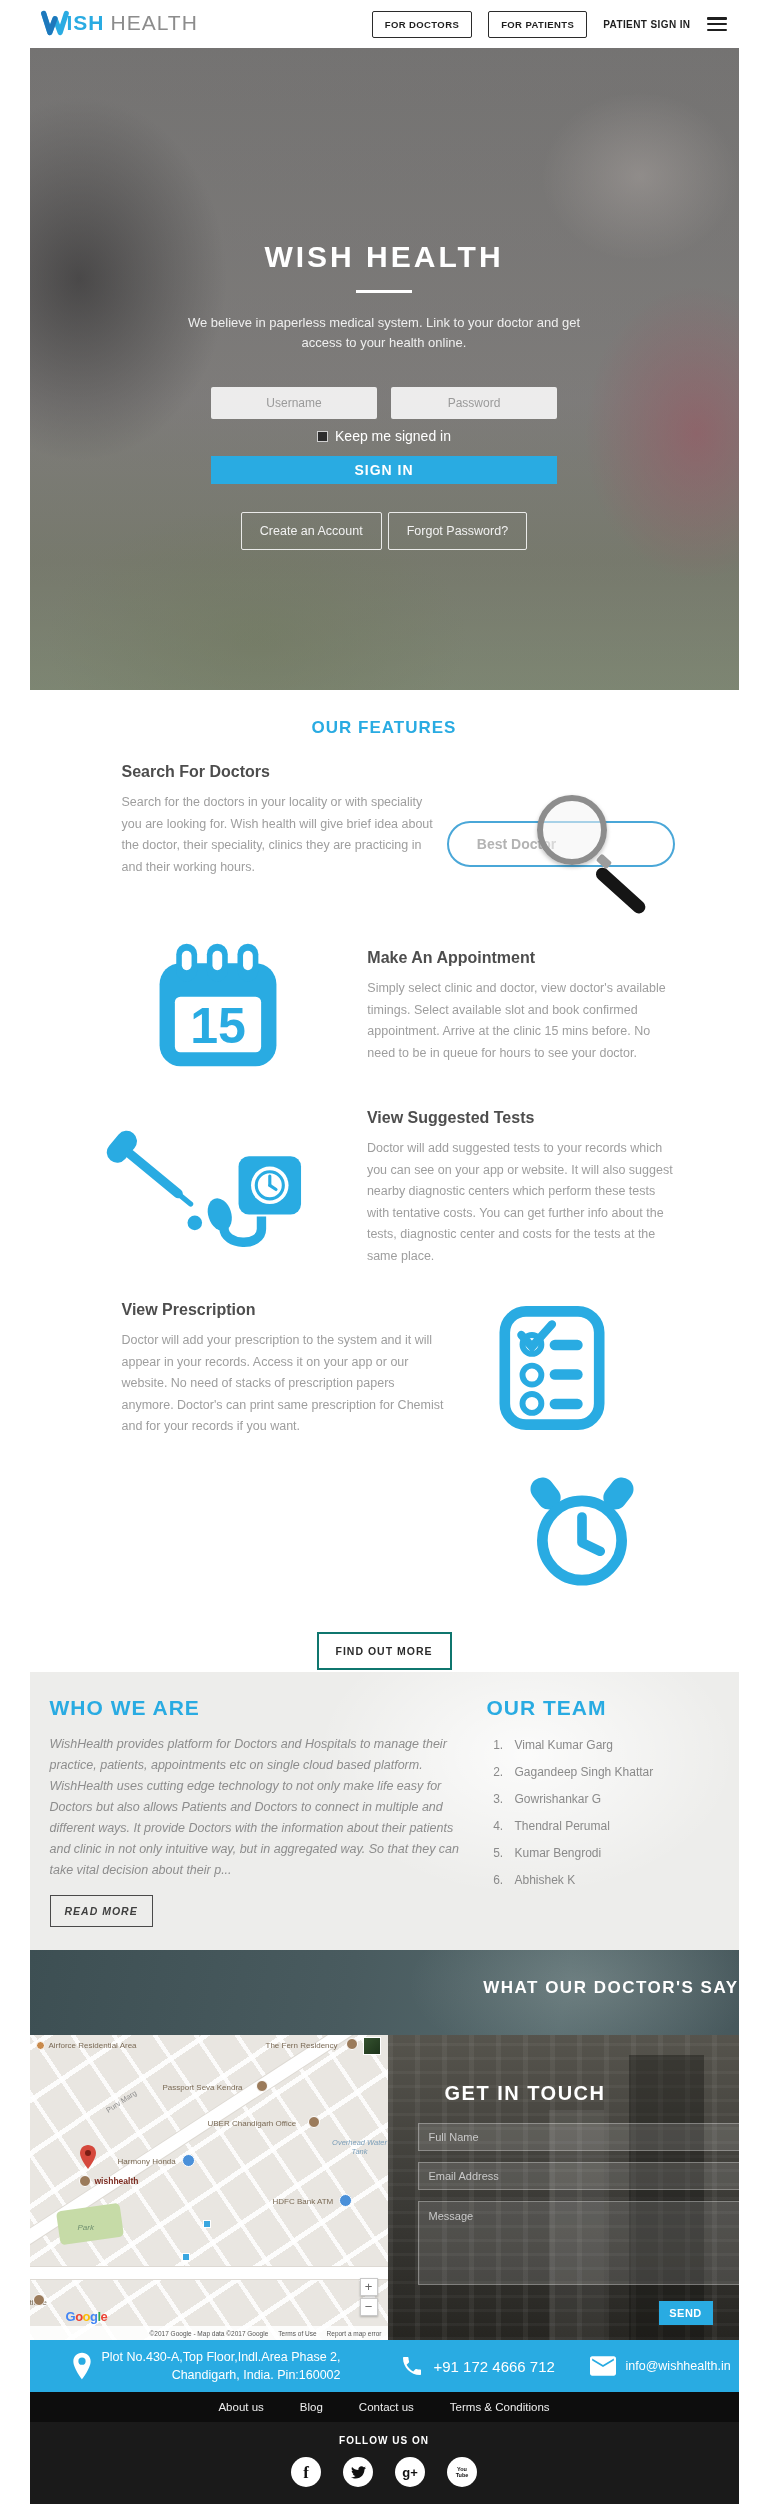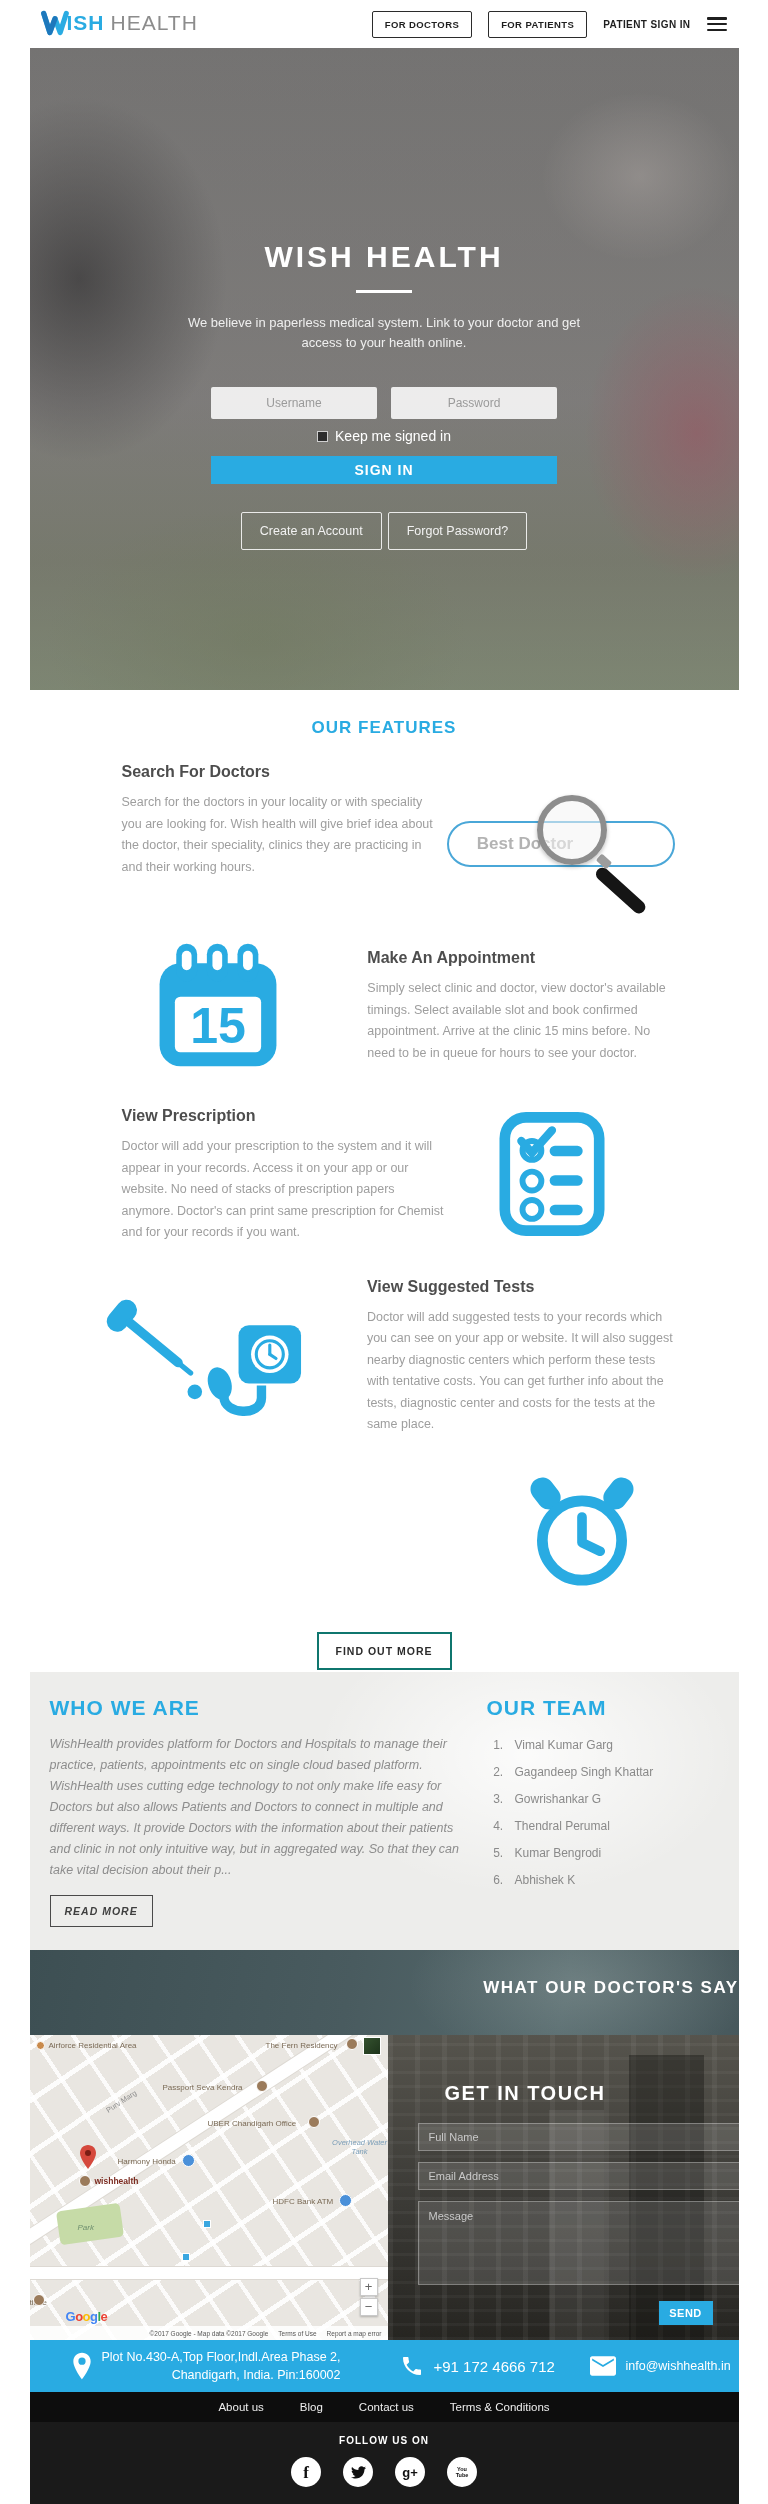--- a/index.html
+++ b/index.html
@@ -49,21 +49,21 @@
   .feat-head { text-align:center; margin-top:28px; font-size:17px; font-weight:bold; color:#29abe2; letter-spacing:1px; }
   .frow { display:flex; align-items:flex-start; }
   .ftitle { font-size:16px; font-weight:bold; color:#4d4d4d; margin-bottom:11px; }
   .ftext { font-size:12.5px; color:#9e9e9e; line-height:21.5px; }
 
   .frow1 { padding:25px 40px 10px 92px; }
   .frow1 .col-t { width:330px; }
   .search-illus { position:relative; width:270px; height:120px; margin-left:auto; margin-top:30px; }
   .search-pill { position:absolute; left:8px; top:28px; width:228px; height:46px; border:2px solid #4aa7d8;
       border-radius:24px; background:#fff; }
-  .search-pill span { display:block; line-height:42px; padding-left:28px; font-size:17px; font-weight:bold; color:#b3b3b3; }
+  .search-pill span { display:block; line-height:42px; padding-left:28px; font-size:14px; font-weight:bold; color:#b3b3b3; }
   .mag-circle { position:absolute; left:98px; top:2px; width:70px; height:70px; border-radius:50%;
       border:6px solid #8d8d8d; background:rgba(244,244,244,.55); box-shadow:0 2px 4px rgba(0,0,0,.25); }
   .mag-ferrule { position:absolute; left:158px; top:64px; width:14px; height:9px; background:#9d9d9d;
       transform:rotate(42deg); border-radius:2px; }
   .mag-handle { position:absolute; left:163px; top:72px; width:62px; height:13px; background:#151515;
       transform:rotate(42deg); transform-origin:0 0; border-radius:7px; }
 
   .frow2 { padding:18px 60px 18px 118px; }
   .frow2 .icon-col { width:150px; }
   .frow2 .col-t { width:320px; margin-left:74px; margin-top:8px; }
@@ -252,39 +252,20 @@
           <rect x="19" y="40" width="62" height="40" rx="4" fill="#fff"></rect>
           <text x="50" y="73" text-anchor="middle" font-size="36" font-weight="bold" fill="#29abe2" font-family="Liberation Sans, sans-serif">15</text>
         </svg>
       </div>
       <div class="col-t">
         <div class="ftitle">Make An Appointment</div>
         <div class="ftext">Simply select clinic and doctor, view doctor's available timings. Select available slot and book confirmed appointment. Arrive at the clinic 15 mins before. No need to be in queue for hours to see your doctor.</div>
       </div>
     </div>
 
-    <div class="frow frow3">
-      <div class="col-t">
-        <div class="ftitle">View Prescription</div>
-        <div class="ftext">Doctor will add your prescription to the system and it will appear in your records. Access it on your app or our website. No need of stacks of prescription papers anymore. Doctor's can print same prescription for Chemist and for your records if you want.</div>
-      </div>
-      <div class="icon-col">
-        <svg width="118" height="130" viewBox="0 0 100 108">
-          <rect x="10" y="6" width="80" height="96" rx="18" fill="none" stroke="#29abe2" stroke-width="9"></rect>
-          <circle cx="33" cy="34" r="8" fill="none" stroke="#29abe2" stroke-width="5"></circle>
-          <path d="M24 26 l9 10 l17 -19" fill="none" stroke="#29abe2" stroke-width="7" stroke-linecap="round"></path>
-          <circle cx="33" cy="60" r="8" fill="none" stroke="#29abe2" stroke-width="5"></circle>
-          <circle cx="33" cy="84" r="8" fill="none" stroke="#29abe2" stroke-width="5"></circle>
-          <rect x="48" y="30" width="28" height="9" rx="4.5" fill="#29abe2"></rect>
-          <rect x="48" y="55" width="28" height="9" rx="4.5" fill="#29abe2"></rect>
-          <rect x="48" y="80" width="28" height="9" rx="4.5" fill="#29abe2"></rect>
-        </svg>
-      </div>
-    </div>
-
     <div class="frow frow4">
       <div class="icon-col">
         <svg width="225" height="125" viewBox="0 0 210 120">
           <rect x="8" y="2" width="20" height="34" rx="10" fill="#29abe2" transform="rotate(40 18 19)"></rect>
           <line x1="26" y1="26" x2="72" y2="64" stroke="#29abe2" stroke-width="9" stroke-linecap="round"></line>
           <line x1="72" y1="64" x2="84" y2="74" stroke="#29abe2" stroke-width="5" stroke-linecap="round"></line>
           <circle cx="88" cy="92" r="7" fill="#29abe2"></circle>
           <ellipse cx="112" cy="84" rx="11" ry="16" fill="#29abe2" transform="rotate(-18 112 84)"></ellipse>
           <path d="M116 97 C116 114 152 116 152 98 L152 86" fill="none" stroke="#29abe2" stroke-width="9"></path>
           <rect x="130" y="28" width="60" height="56" rx="10" fill="#29abe2"></rect>
@@ -293,20 +274,39 @@
           <line x1="160" y1="56" x2="160" y2="47" stroke="#29abe2" stroke-width="3" stroke-linecap="round"></line>
           <line x1="160" y1="56" x2="166" y2="60" stroke="#29abe2" stroke-width="3" stroke-linecap="round"></line>
         </svg>
       </div>
       <div class="col-t">
         <div class="ftitle">View Suggested Tests</div>
         <div class="ftext">Doctor will add suggested tests to your records which you can see on your app or website. It will also suggest nearby diagnostic centers which perform these tests with tentative costs. You can get further info about the tests, diagnostic center and costs for the tests at the same place.</div>
       </div>
     </div>
 
+    <div class="frow frow3">
+      <div class="col-t">
+        <div class="ftitle">View Prescription</div>
+        <div class="ftext">Doctor will add your prescription to the system and it will appear in your records. Access it on your app or our website. No need of stacks of prescription papers anymore. Doctor's can print same prescription for Chemist and for your records if you want.</div>
+      </div>
+      <div class="icon-col">
+        <svg width="118" height="130" viewBox="0 0 100 108">
+          <rect x="10" y="6" width="80" height="96" rx="18" fill="none" stroke="#29abe2" stroke-width="9"></rect>
+          <circle cx="33" cy="34" r="8" fill="none" stroke="#29abe2" stroke-width="5"></circle>
+          <path d="M24 26 l9 10 l17 -19" fill="none" stroke="#29abe2" stroke-width="7" stroke-linecap="round"></path>
+          <circle cx="33" cy="60" r="8" fill="none" stroke="#29abe2" stroke-width="5"></circle>
+          <circle cx="33" cy="84" r="8" fill="none" stroke="#29abe2" stroke-width="5"></circle>
+          <rect x="48" y="30" width="28" height="9" rx="4.5" fill="#29abe2"></rect>
+          <rect x="48" y="55" width="28" height="9" rx="4.5" fill="#29abe2"></rect>
+          <rect x="48" y="80" width="28" height="9" rx="4.5" fill="#29abe2"></rect>
+        </svg>
+      </div>
+    </div>
+
     <div class="frow frow5">
       <div class="icon-col">
         <svg width="118" height="120" viewBox="0 0 110 112">
           <rect x="10" y="4" width="22" height="32" rx="11" fill="#29abe2" transform="rotate(-38 21 20)"></rect>
           <rect x="78" y="4" width="22" height="32" rx="11" fill="#29abe2" transform="rotate(38 89 20)"></rect>
           <circle cx="55" cy="64" r="37" fill="#fff" stroke="#29abe2" stroke-width="10"></circle>
           <path d="M55 42 L55 66 L72 74" fill="none" stroke="#29abe2" stroke-width="9" stroke-linecap="round" stroke-linejoin="round"></path>
         </svg>
       </div>
     </div>

